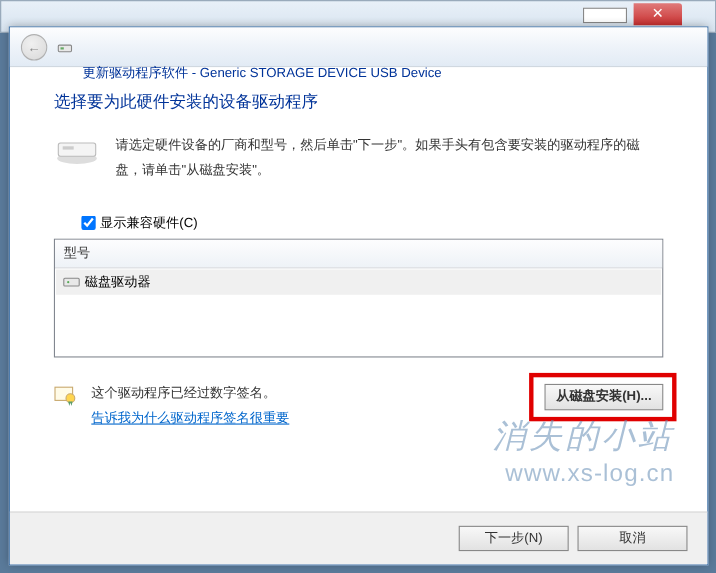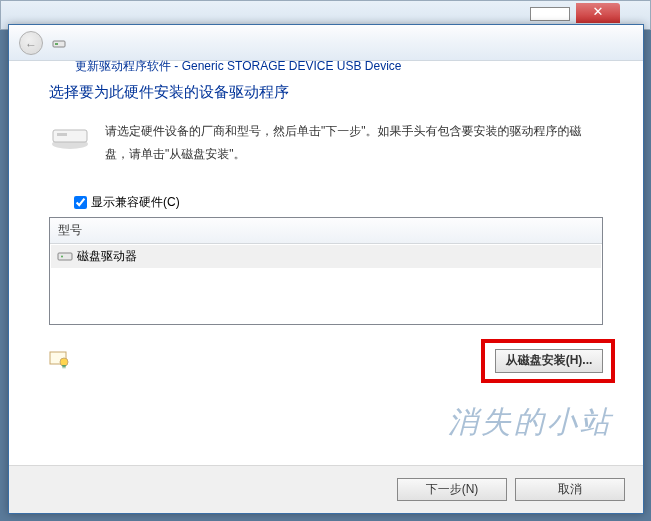--- a/index.html
+++ b/index.html
@@ -136,21 +136,21 @@
     height: 48px;
     background: #f0f0f0;
     border-top: 1px solid #d8d8d8;
     display:flex;
     justify-content:flex-end;
     align-items:center;
     gap:8px;
     padding-right: 18px;
   }
   .footer button {
-    width: 110px; height: 23px;
+    width: 100px; height: 23px;
     background: linear-gradient(to bottom,#f8f8f8,#e2e2e2);
     border:1px solid #888;
     font-size:12px;
     color:#333;
   }
   .watermark {
     position:absolute;
     right: 30px;
     bottom: 70px;
     text-align:right;
@@ -216,28 +216,33 @@
     </div>
 
     <div class="signature-row">
       <span class="cert-icon">
         <svg viewBox="0 0 22 18">
             <rect x="1" y="1" width="16" height="12" fill="#fffbe8" stroke="#c9a96e"></rect>
             <circle cx="15" cy="11" r="4" fill="#ffd54f" stroke="#c9a96e"></circle>
             <path d="M13 14 L14 18 L15 15 L16 18 L17 14" fill="#5a9e6f"></path>
           </svg>
       </span>
+      <div>
+        <div class="sig-text">这个驱动程序已经过数字签名。</div>
+        <a class="sig-link">告诉我为什么驱动程序签名很重要</a>
+      </div>
       <button class="have-disk-btn">从磁盘安装(H)...</button>
       <div class="red-box"></div>
     </div>
 
   </div>
 
   <div class="footer">
     <button>下一步(N)</button>
     <button>取消</button>
   </div>
 
   <div class="watermark">
     <div class="wm1">消失的小站</div>
+    <div class="wm2">www.xs-log.cn</div>
   </div>
 
 </div>
 
 </body></html>

